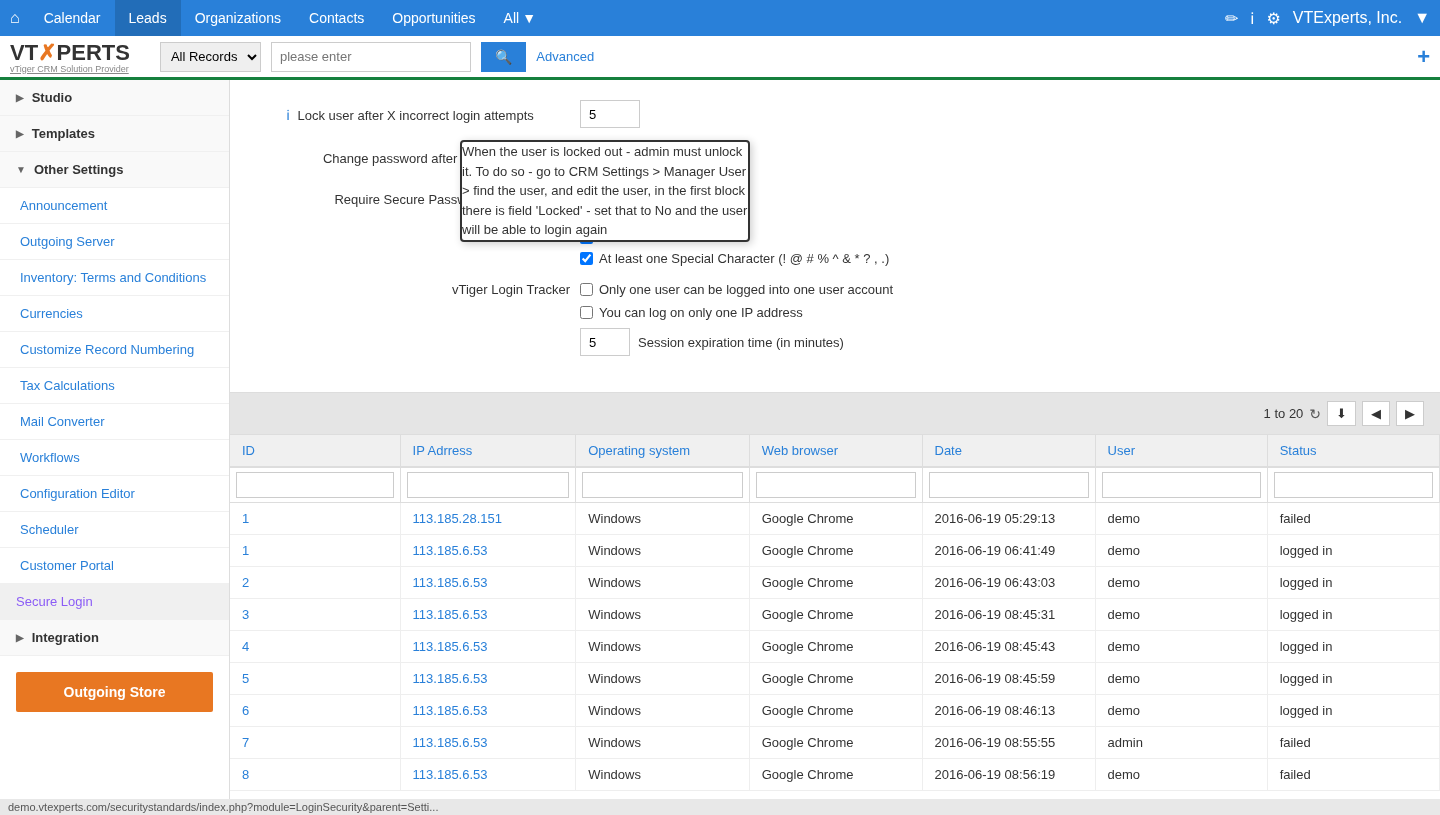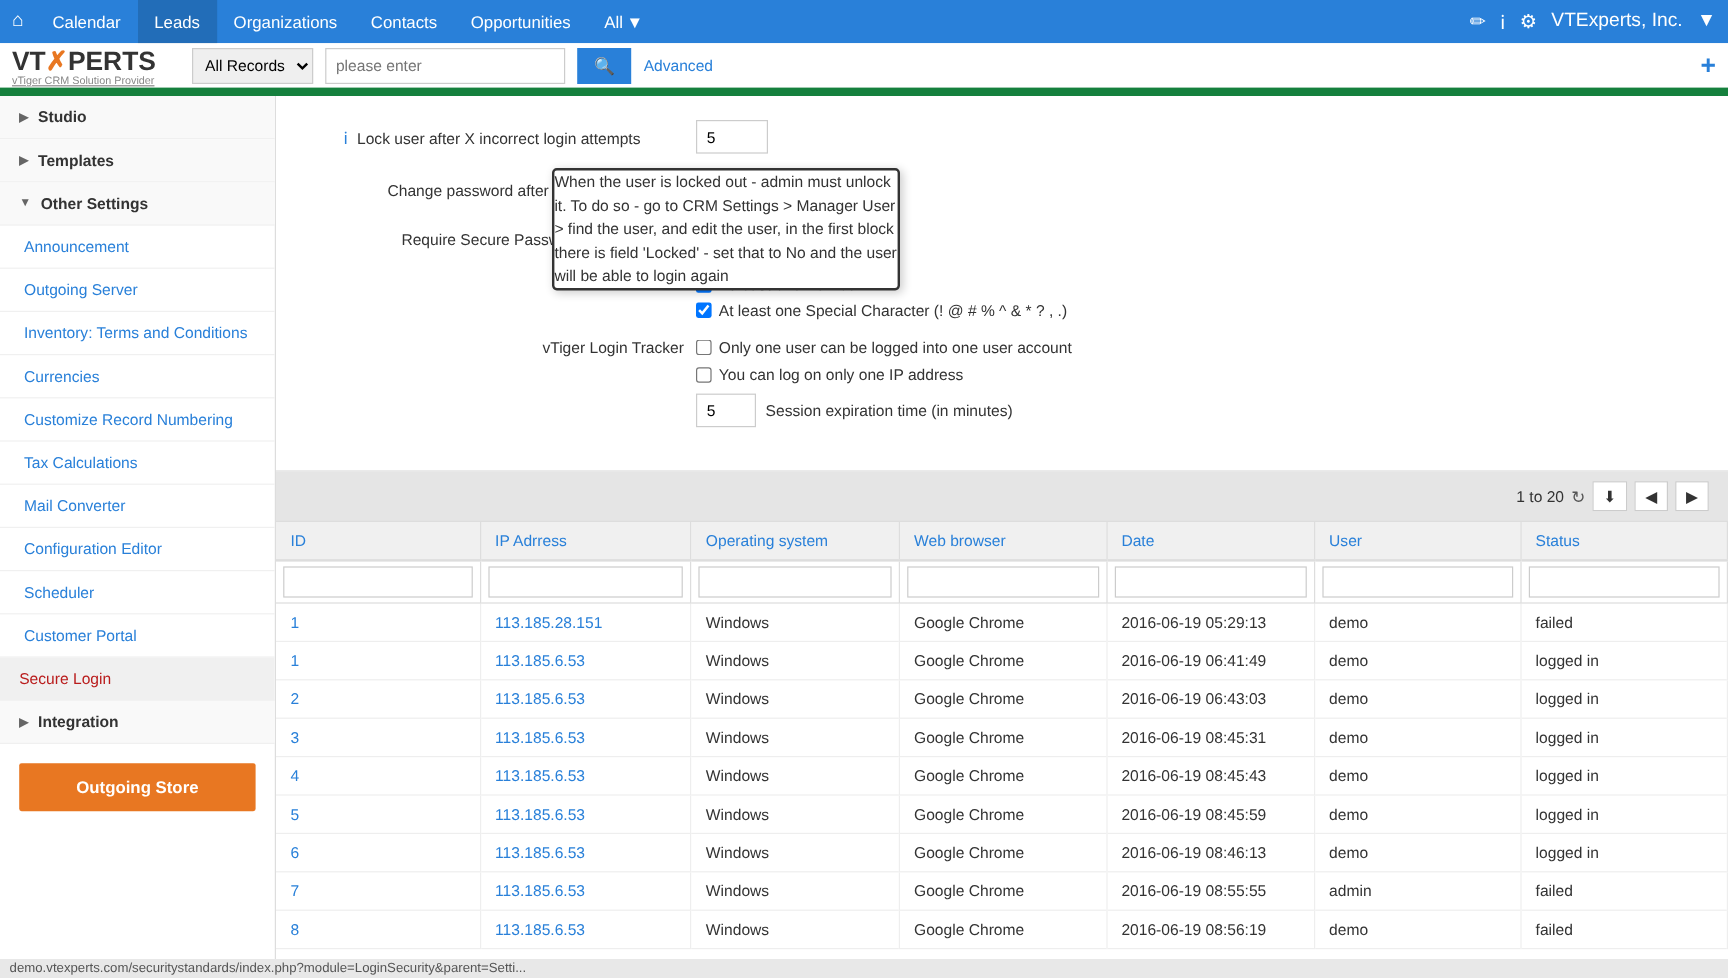--- a/index.html
+++ b/index.html
@@ -27,21 +27,21 @@
     .top-nav .all-item { display: flex; align-items: center; gap: 3px; }
     .top-nav .spacer { flex: 1; }
     .top-nav .top-right-icons { display: flex; align-items: center; gap: 12px; }
     .top-right-icons span { cursor: pointer; font-size: 16px; }
     .top-right-company { font-size: 13px; color: #fff; }
     .top-right-dropdown { font-size: 10px; }
 
     
     .second-bar {
       background: #fff;
-      border-bottom: 7px solid #15803d;
+      border-bottom: 3px solid #15803d;
       height: 44px;
       display: flex;
       align-items: center;
       padding: 0 10px;
       gap: 10px;
     }
     .logo-area { display: flex; align-items: center; margin-right: 20px; }
     .logo-subtitle { font-size: 9px; color: #888; display: block; margin-top: -2px; text-decoration: underline; }
     .search-type-select {
       border: 1px solid #ccc;
@@ -92,21 +92,21 @@
       display: flex;
       align-items: center;
       gap: 8px;
       color: #333;
     }
     .sidebar-item.section-header {
       font-weight: bold;
       background: #f9f9f9;
       color: #333;
     }
-    .sidebar-item.active { background: #f0f0f0; color: #b91c1c; }
+    .sidebar-item.active { background: #f0f0f0; color: #8b5cf6; }
     .sidebar-item.link-item { color: #2980d9; padding-left: 20px; }
     .sidebar-section-arrow { font-size: 10px; color: #666; }
     .extension-btn {
       margin: 16px;
       background: #e87722;
       color: #fff;
       border: none;
       padding: 12px;
       width: calc(100% - 32px);
       cursor: pointer;
@@ -308,20 +308,23 @@
       <span>Currencies</span>
     </div>
     <div class="sidebar-item link-item">
       <span>Customize Record Numbering</span>
     </div>
     <div class="sidebar-item link-item">
       <span>Tax Calculations</span>
     </div>
     <div class="sidebar-item link-item">
       <span>Mail Converter</span>
+    </div>
+    <div class="sidebar-item link-item">
+      <span>Workflows</span>
     </div>
     <div class="sidebar-item link-item">
       <span>Configuration Editor</span>
     </div>
     <div class="sidebar-item link-item">
       <span>Scheduler</span>
     </div>
     <div class="sidebar-item link-item">
       <span>Customer Portal</span>
     </div>

